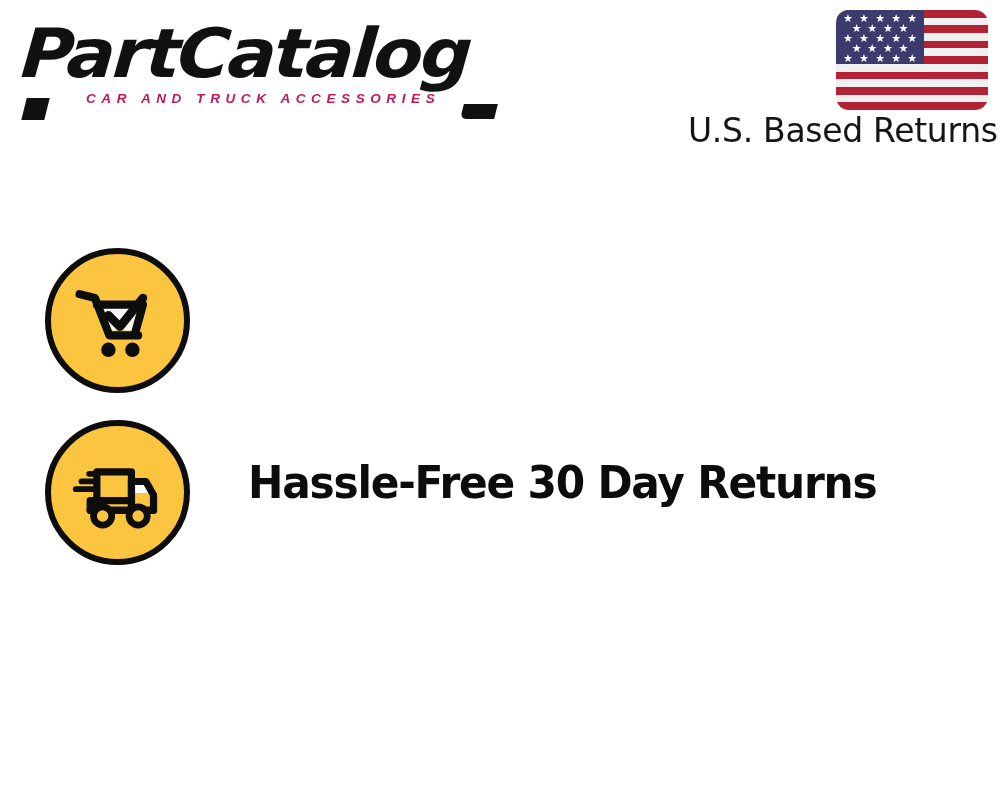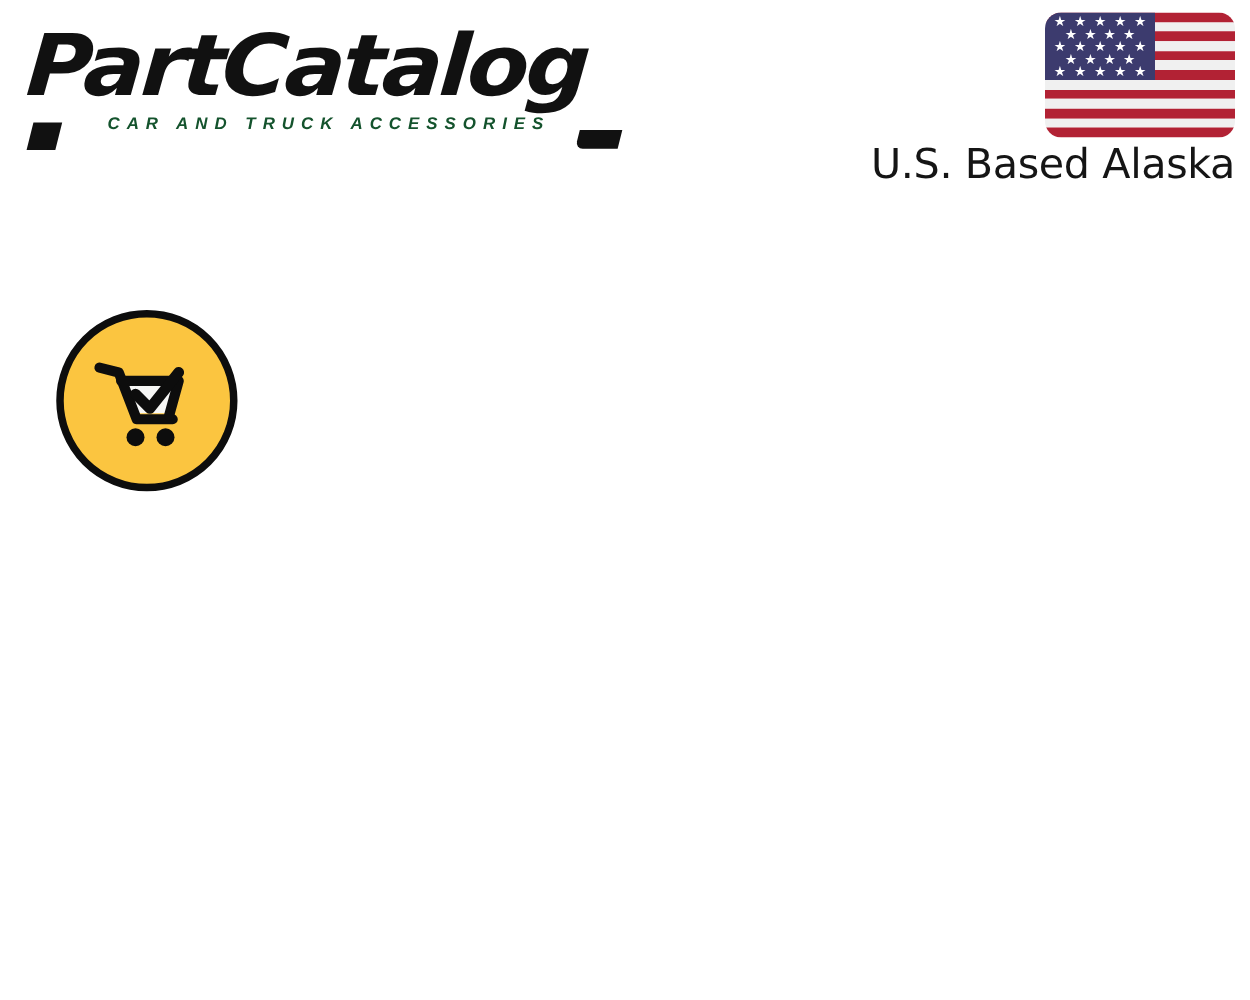--- a/index.html
+++ b/index.html
@@ -39,21 +39,21 @@
     transform: scaleX(1.06) skewX(-4deg);
     transform-origin: left top;
   }
   .logo-tagline {
     margin-top: 4px;
     font-family: "Liberation Sans", sans-serif;
     font-weight: 700;
     font-style: italic;
     font-size: 13.5px;
     letter-spacing: 5.6px;
-    color: #14532d;
+    color: #be185d;
     white-space: nowrap;
     padding-left: 62px;
   }
   .logo-rule-left {
     position: absolute;
     left: 0px;
     top: 76px;
     width: 23px;
     height: 22px;
     background: #111111;
@@ -275,31 +275,50 @@
         </div>
         <div class="star-row">
           <span class="star">★</span>
           <span class="star">★</span>
           <span class="star">★</span>
           <span class="star">★</span>
           <span class="star">★</span>
         </div>
       </div>
     </div>
-    <div class="seller-text">U.S. Based Alaska</div>
+    <div class="seller-text">U.S. Based Returns</div>
   </div>
 
   <div class="feature" id="feature-0">
     <div class="badge">
       <svg viewBox="0 0 100 100">
         <polygon points="33,33 73,33 66,60 40,60" fill="#F7F7F5"></polygon>
         <path d="M10 22 L26 26 L41 65 L71 65" fill="none" stroke="#0D0D0D" stroke-width="8.5" stroke-linecap="round" stroke-linejoin="round"></path>
         <path d="M28 33 L76 33 L68 62" fill="none" stroke="#0D0D0D" stroke-width="8.5" stroke-linecap="round" stroke-linejoin="round"></path>
         <path d="M40 44 L52 56 L76 26" fill="none" stroke="#0D0D0D" stroke-width="9" stroke-linecap="round" stroke-linejoin="round"></path>
         <circle cx="40" cy="80" r="7.5" fill="#0D0D0D"></circle>
         <circle cx="65" cy="80" r="7.5" fill="#0D0D0D"></circle>
       </svg>
     </div>
   </div>
 
+  <div class="feature" id="feature-1">
+    <div class="badge">
+      <svg viewBox="0 0 100 100">
+        <polygon points="66,35 79,35 84,50 66,50" fill="#FFFFFF"></polygon>
+        <path d="M28 28 L64 28 L64 68 L28 68 Z" fill="none" stroke="#0D0D0D" stroke-width="7.5" stroke-linejoin="round"></path>
+        <path d="M64 38 L79 38 L87 52 L87 68 L64 68 Z" fill="none" stroke="#0D0D0D" stroke-width="7.5" stroke-linejoin="round"></path>
+        <path d="M21 68 L21 58 L64 58" fill="none" stroke="#0D0D0D" stroke-width="7.5" stroke-linejoin="round" stroke-linecap="round"></path>
+        <line x1="21" y1="68" x2="87" y2="68" stroke="#0D0D0D" stroke-width="7.5" stroke-linecap="round"></line>
+        <line x1="20" y1="30" x2="26" y2="30" stroke="#0D0D0D" stroke-width="6" stroke-linecap="round"></line>
+        <line x1="12" y1="38" x2="26" y2="38" stroke="#0D0D0D" stroke-width="6" stroke-linecap="round"></line>
+        <line x1="6" y1="46" x2="26" y2="46" stroke="#0D0D0D" stroke-width="6" stroke-linecap="round"></line>
+        <circle cx="34" cy="74" r="9.5" fill="#FBC540" stroke="#0D0D0D" stroke-width="7"></circle>
+        <circle cx="71" cy="74" r="9.5" fill="#FBC540" stroke="#0D0D0D" stroke-width="7"></circle>
+      </svg>
+    </div>
+    <div class="feature-text">
+      <div class="headline">Hassle-Free 30 Day Returns</div>
+    </div>
+  </div>
 
 
 </div>
 
 </body></html>

